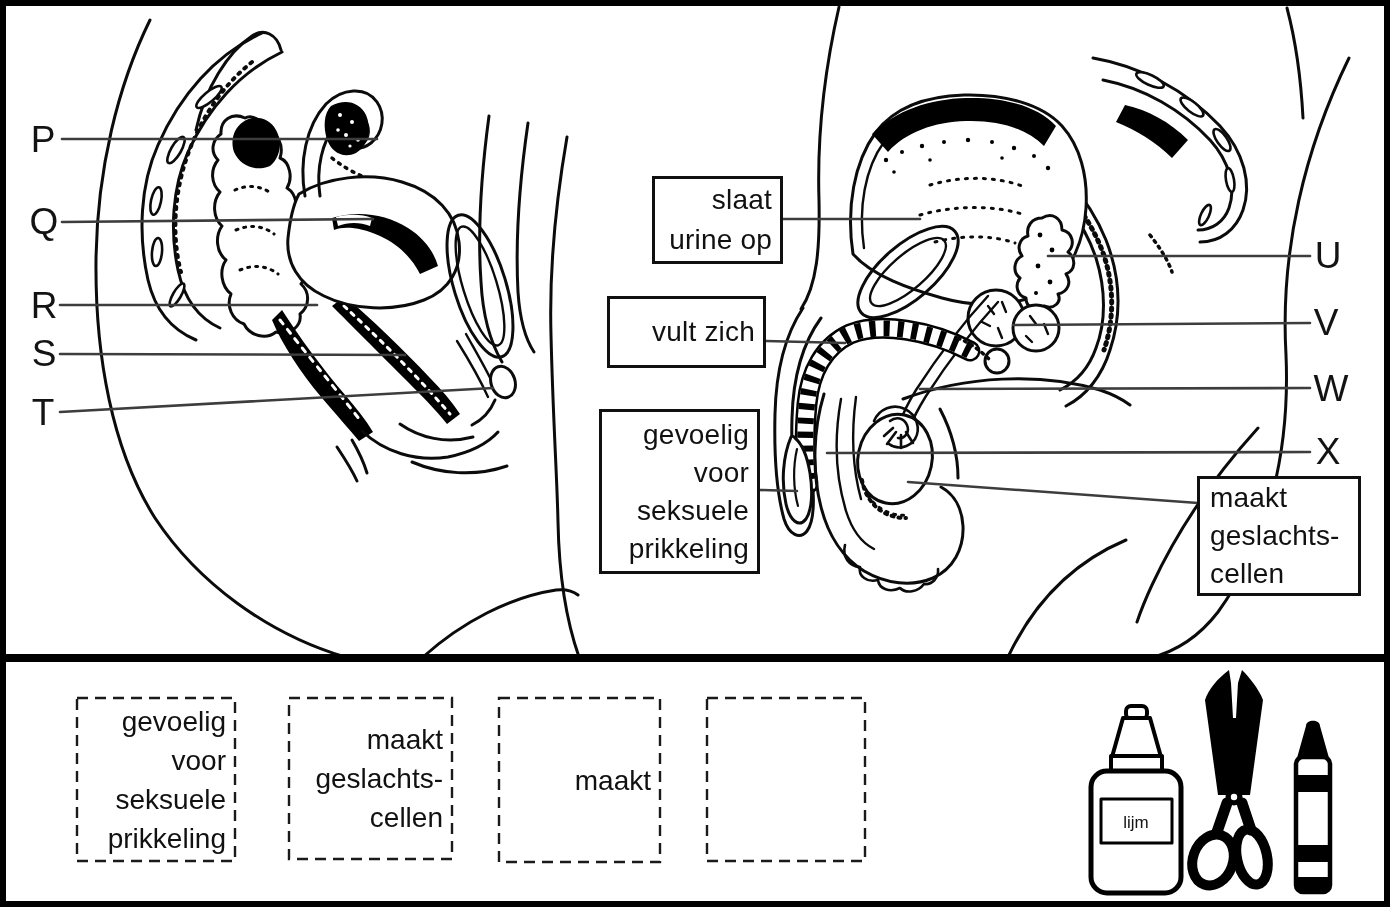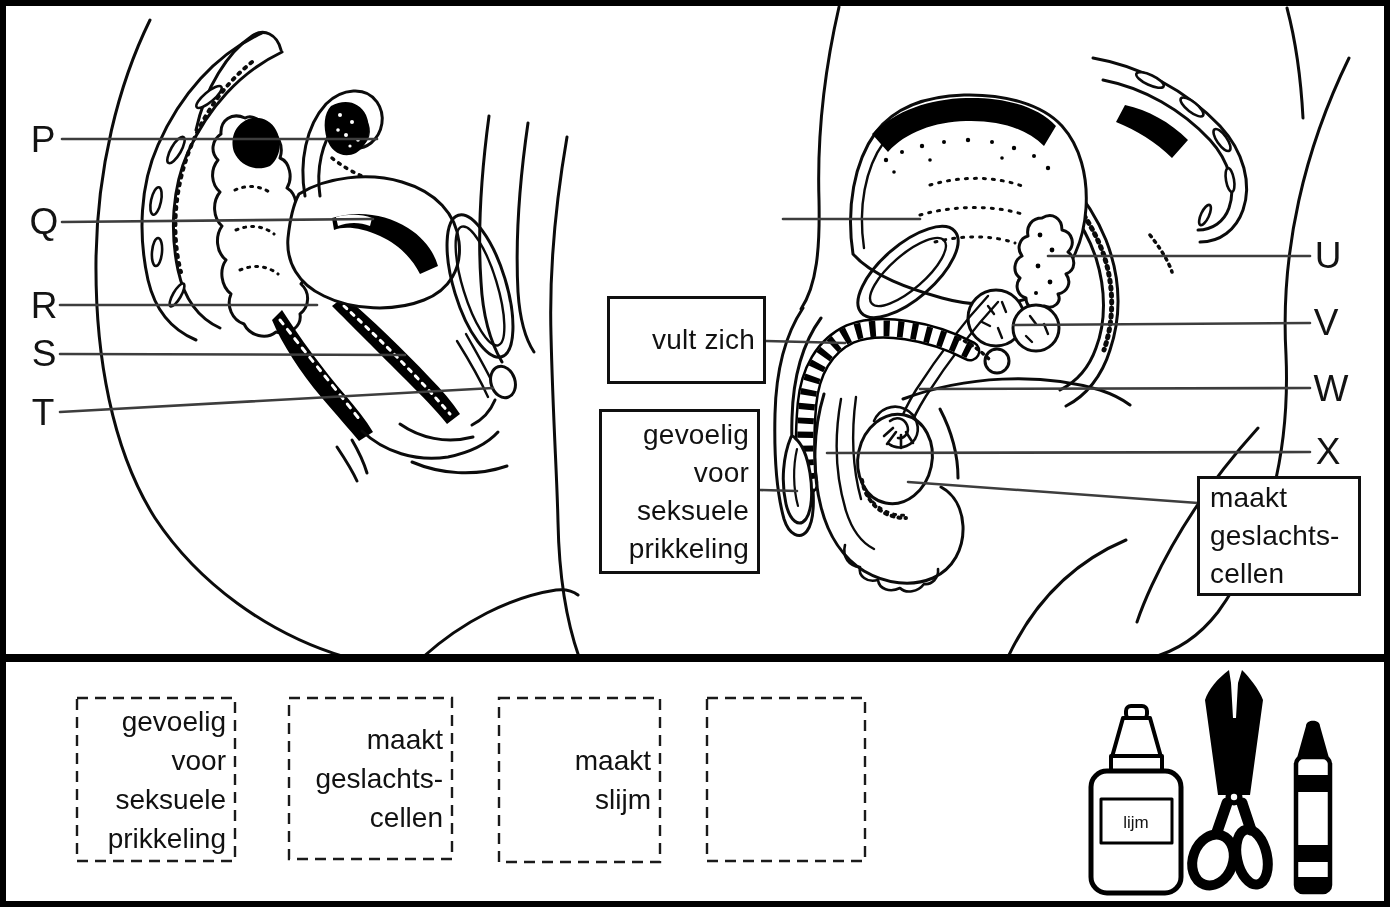--- a/index.html
+++ b/index.html
@@ -12,21 +12,21 @@
   
   .callout{
     position:absolute; box-sizing:border-box;
     border:3px solid #101010; background:#fff;
     display:flex; flex-direction:column; justify-content:center;
     font-size:28px; line-height:39px; text-align:right;
     padding:0 8px 0 4px; letter-spacing:0.2px;
   }
   .callout.left{text-align:left; padding:0 4px 0 10px;}
   .co-bladder{left:652px; top:176px; width:131px; height:88px; line-height:40px;}
-  .co-penis  {left:607px; top:296px; width:159px; height:88px; line-height:40px;}
+  .co-penis  {left:607px; top:296px; width:159px; height:72px; line-height:40px;}
   .co-glans  {left:599px; top:409px; width:161px; height:165px; line-height:38px;}
   .co-testis {left:1197px; top:476px; width:164px; height:120px; line-height:38px;}
   
   .cutout{
     position:absolute; box-sizing:border-box;
     display:flex; flex-direction:column; justify-content:center;
     font-size:28px; line-height:39px; text-align:right;
     padding:0 9px 0 4px;
   }
   .cut-1{left:77px;  top:698px; width:158px; height:163px;}
@@ -281,20 +281,24 @@
       <g>
         <path fill="#000" d="M1306,726 C1306,719 1320,719 1320,726 L1329,758 L1297,758 Z"></path>
         <rect x="1296" y="757" width="34" height="135" rx="7" fill="#fff" stroke="#000" stroke-width="4.5"></rect>
         <rect x="1296" y="775" width="34" height="17" fill="#000"></rect>
         <rect x="1296" y="845" width="34" height="17" fill="#000"></rect>
         <path fill="#000" d="M1296,877 L1330,877 L1330,886 Q1330,892 1323,892 L1303,892 Q1296,892 1296,886 Z"></path>
       </g>
     </g>
   </svg>
 
+  <div class="callout co-bladder">
+    <div>slaat</div>
+    <div>urine op</div>
+  </div>
   <div class="callout co-penis">
     <div>vult zich</div>
   </div>
   <div class="callout co-glans">
     <div>gevoelig</div>
     <div>voor</div>
     <div>seksuele</div>
     <div>prikkeling</div>
   </div>
   <div class="callout left co-testis">
@@ -309,17 +313,16 @@
     <div>seksuele</div>
     <div>prikkeling</div>
   </div>
   <div class="cutout cut-2">
     <div>maakt</div>
     <div>geslachts-</div>
     <div>cellen</div>
   </div>
   <div class="cutout cut-3">
     <div>maakt</div>
-    <div>slijm</div>
   </div>
   <div class="cutout cut-4"></div>
 
 </div>
 
 </body></html>

